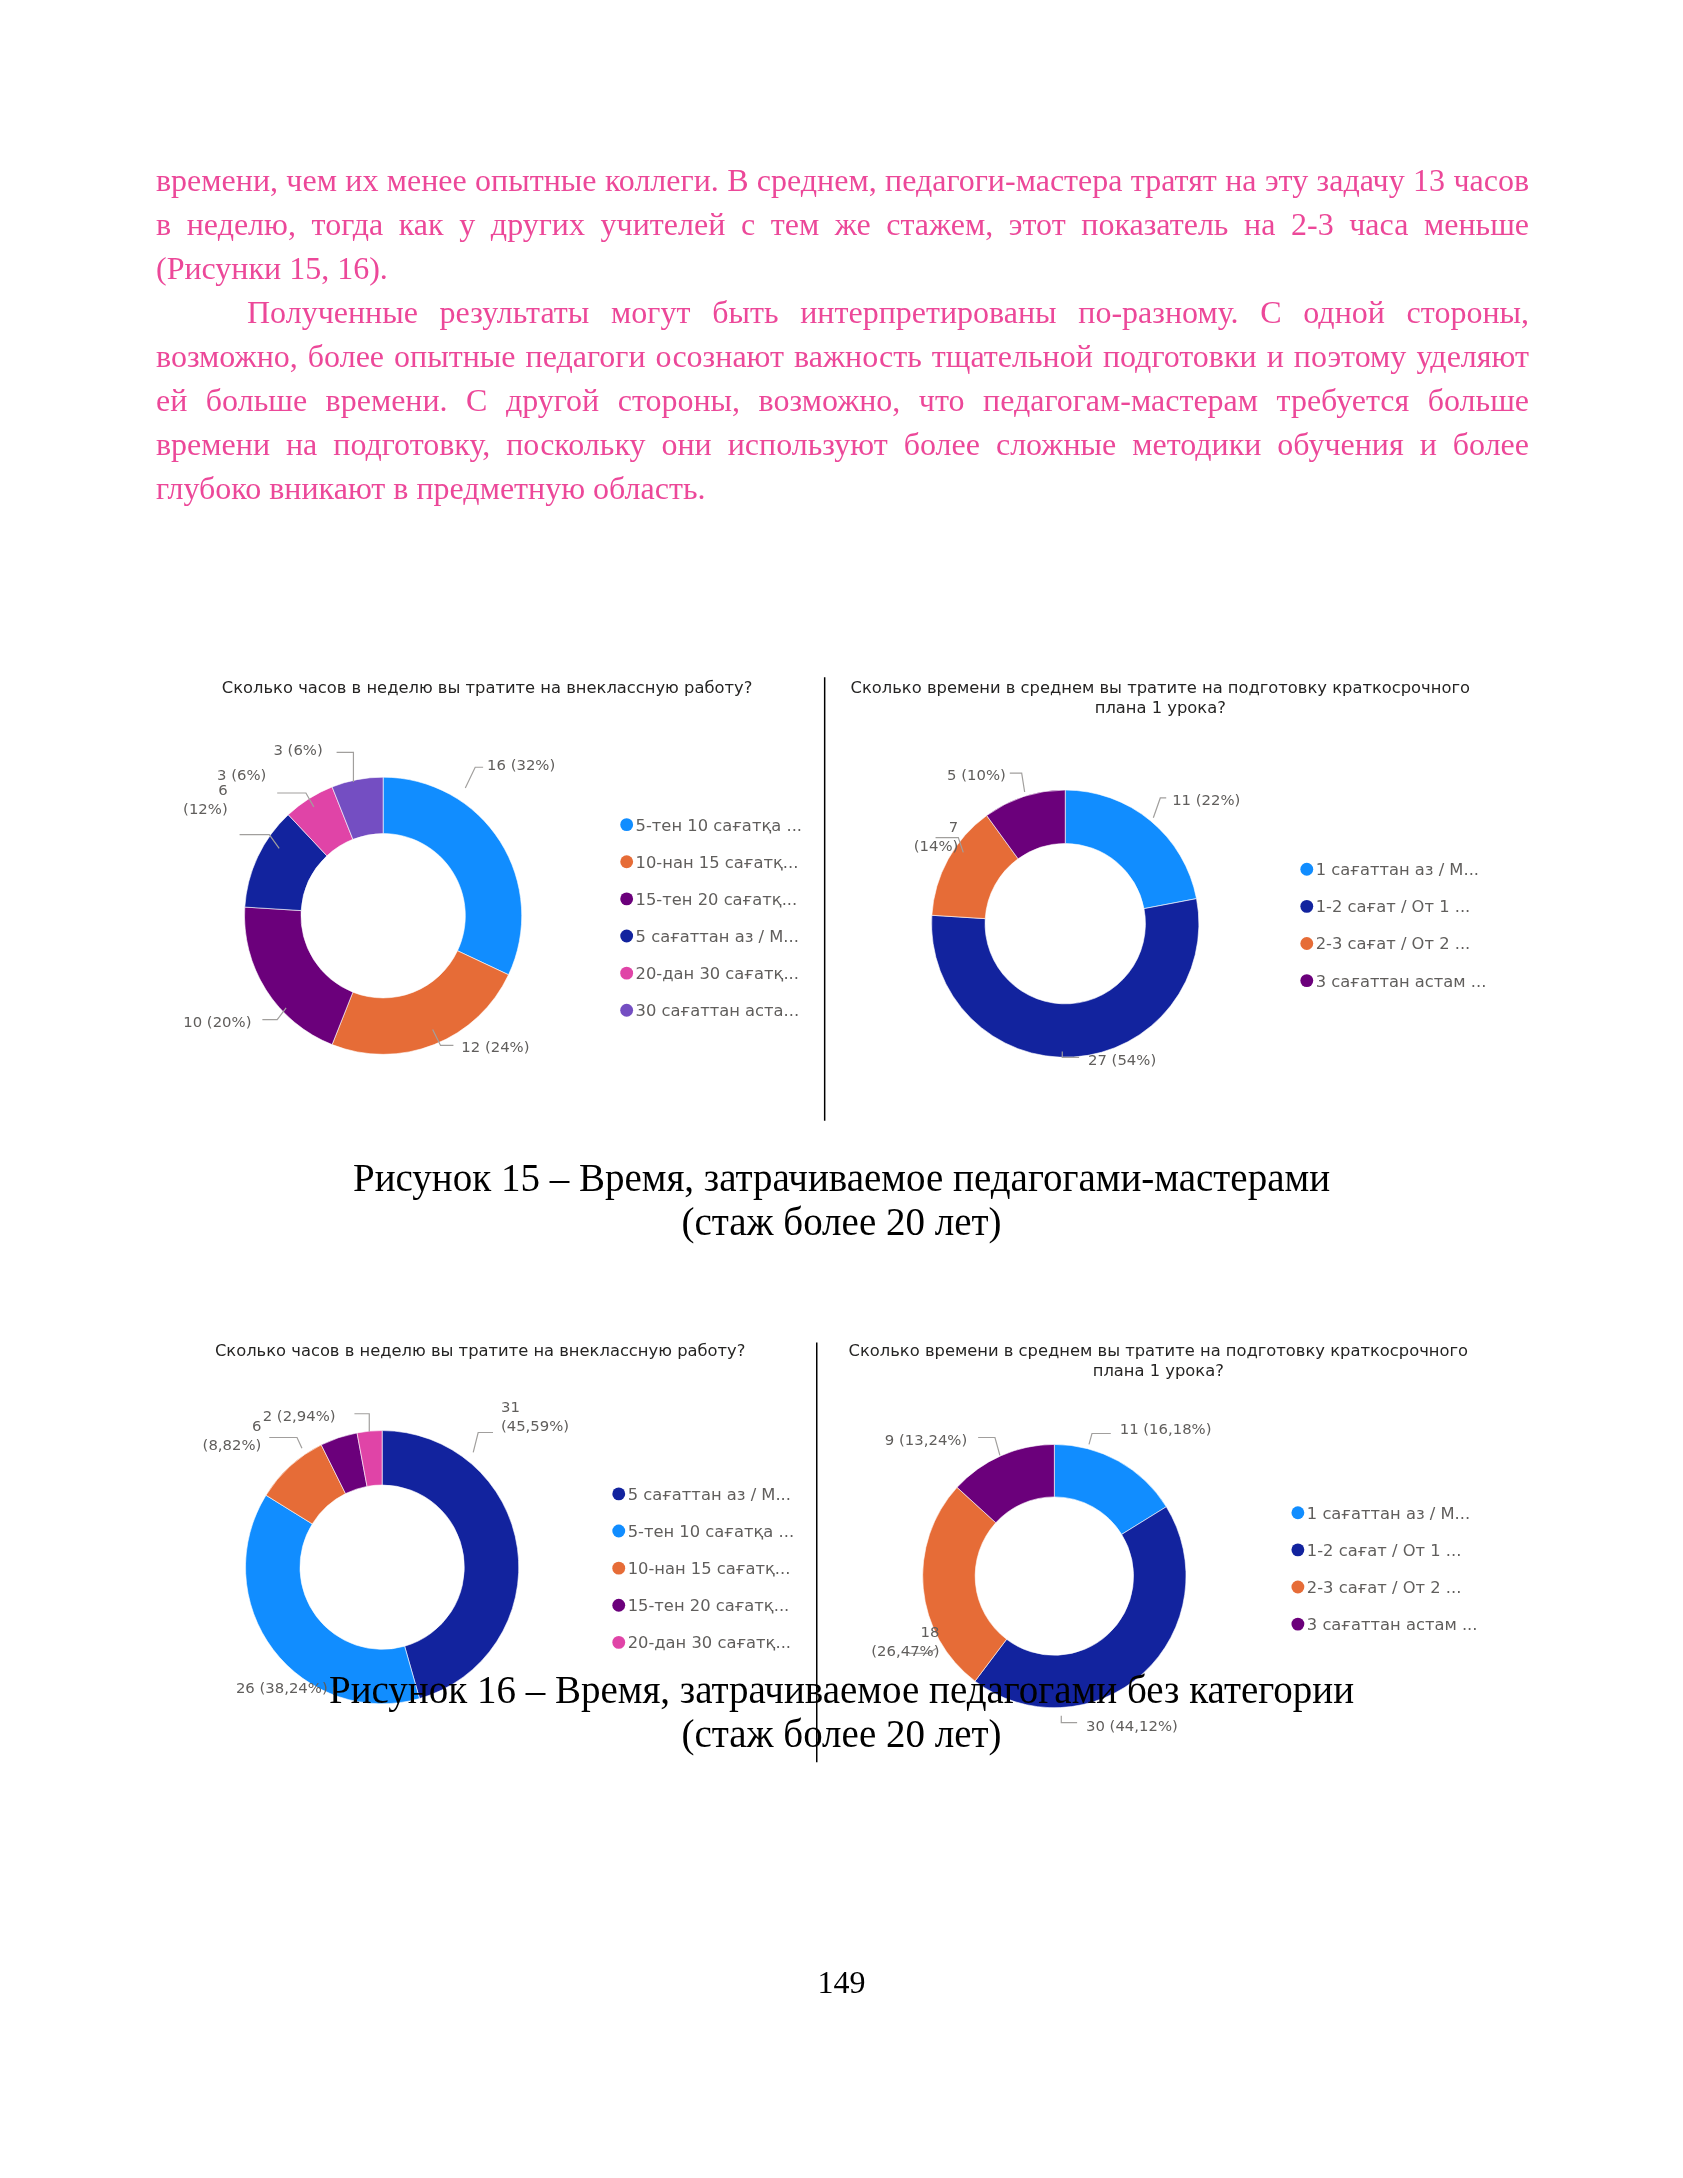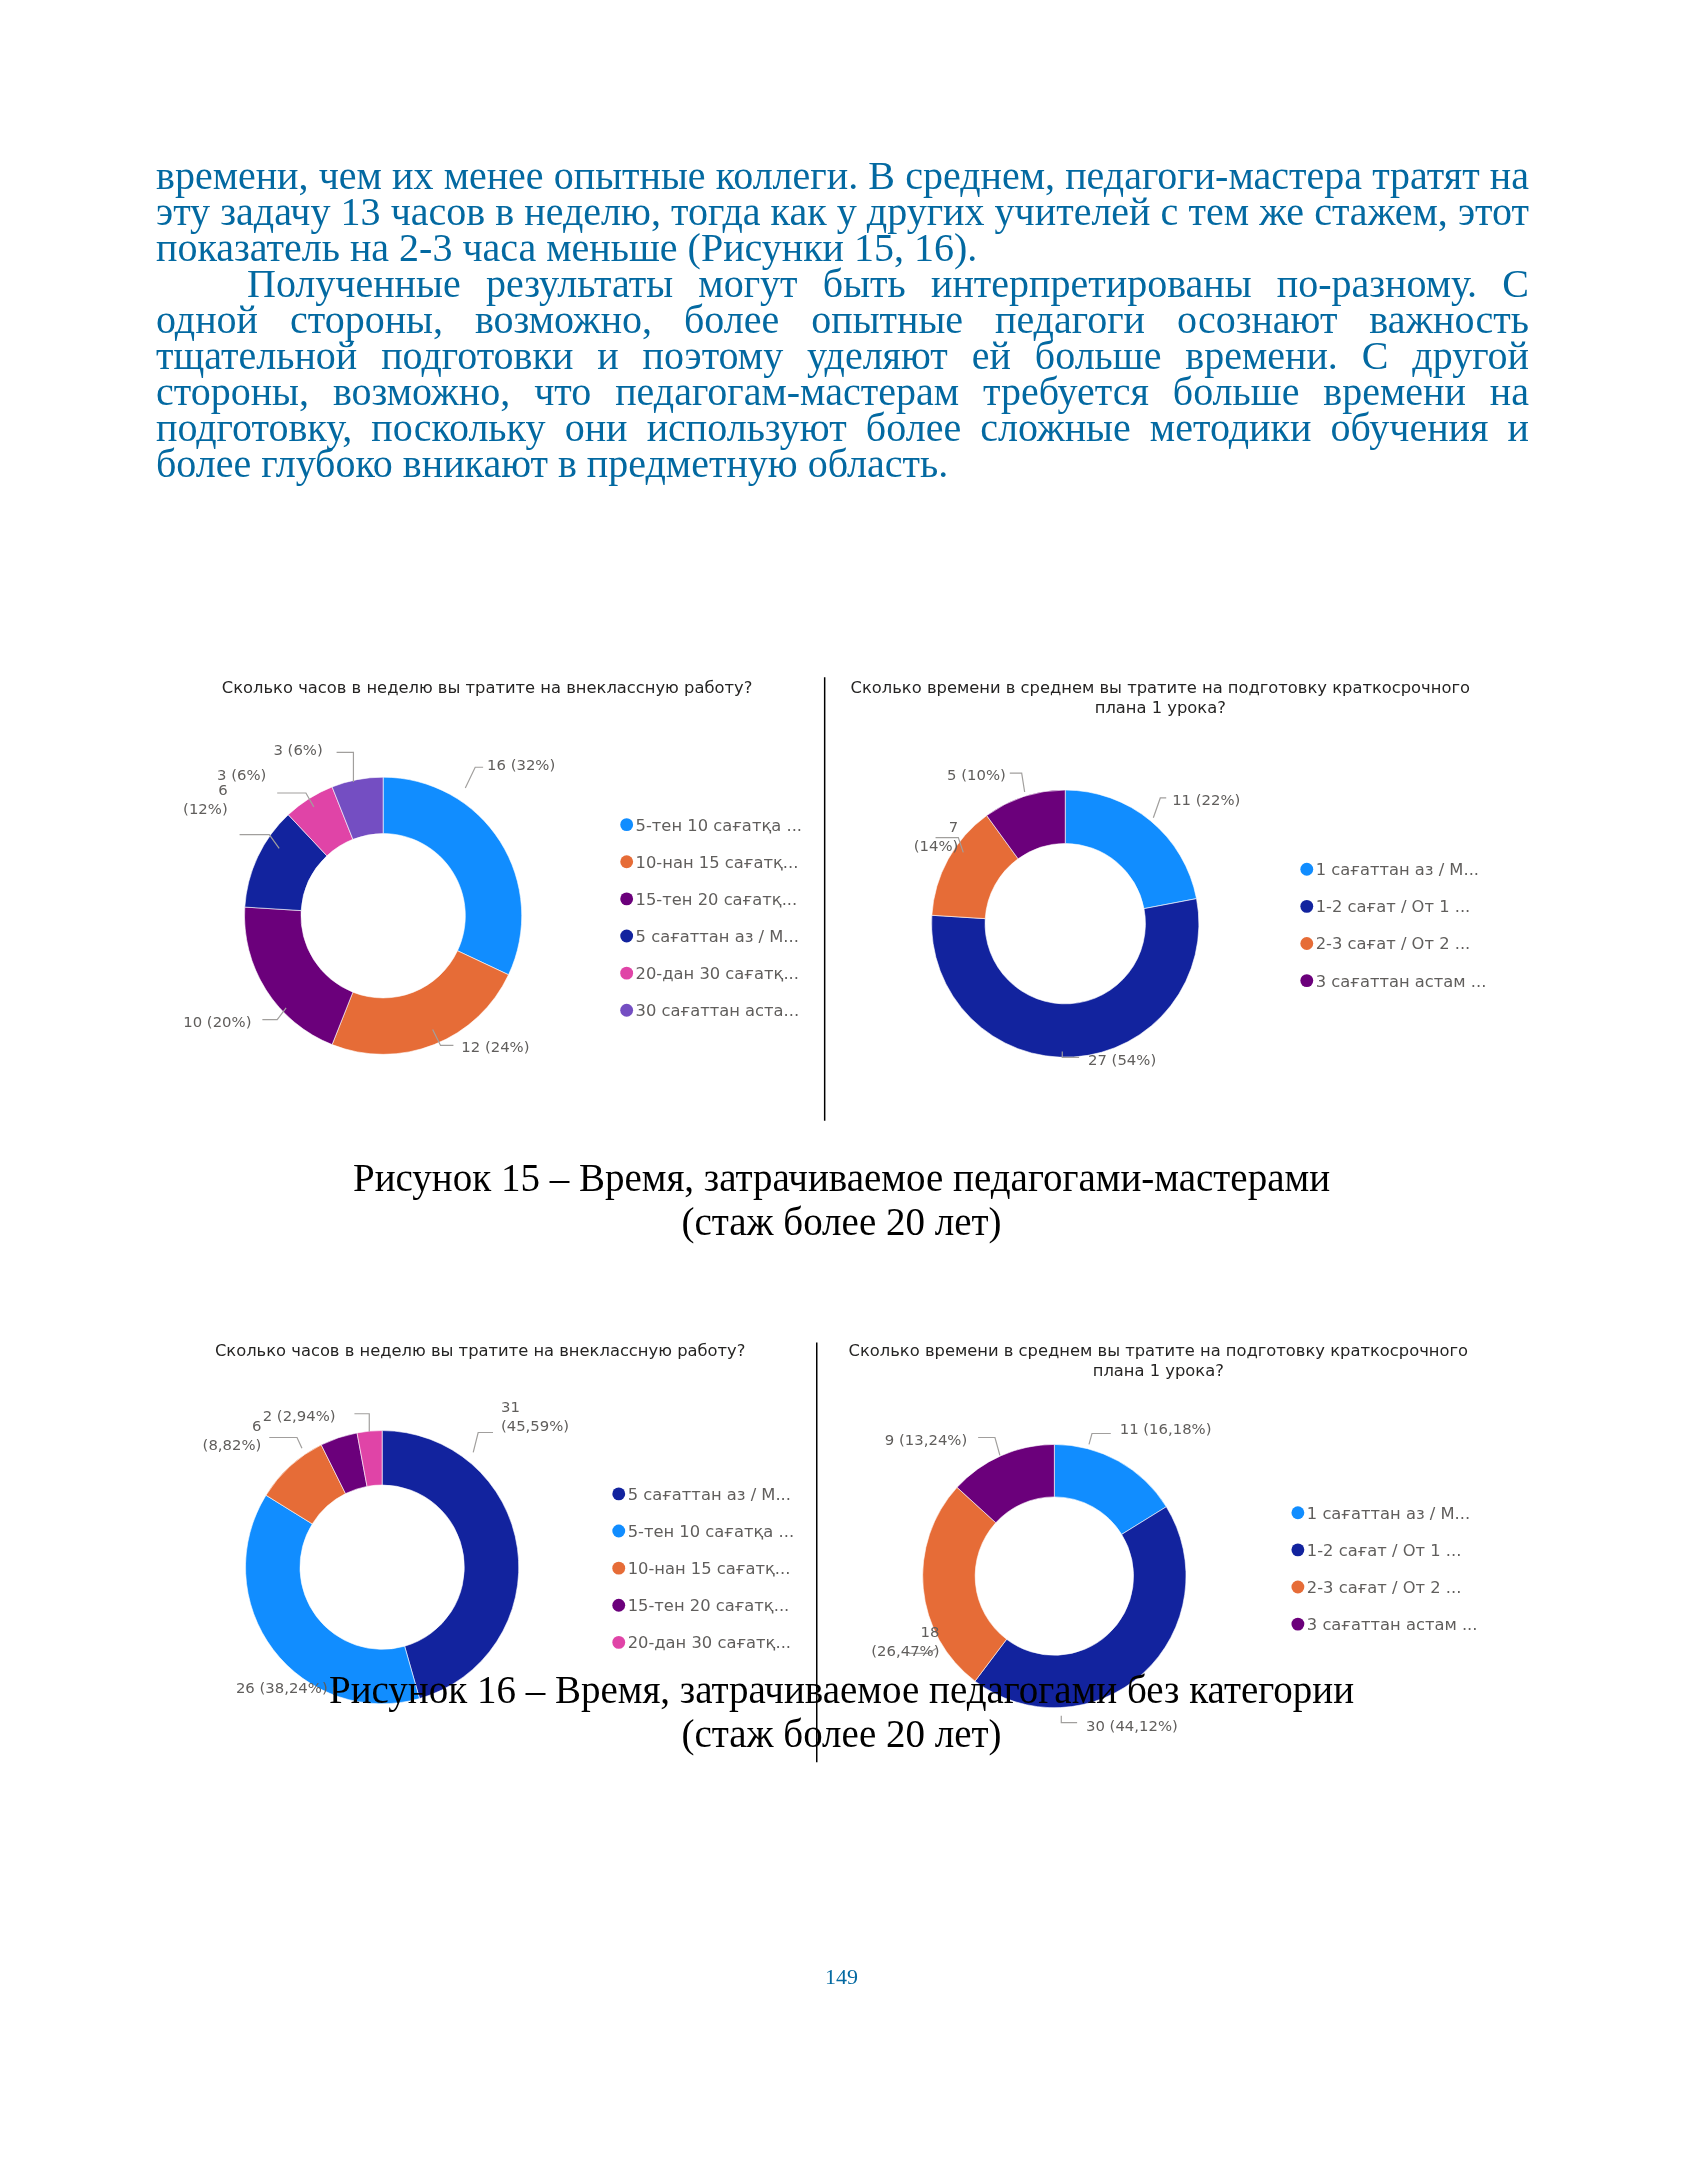--- a/index.html
+++ b/index.html
@@ -1,34 +1,34 @@
 <!DOCTYPE html>
 <html><head>
 <meta charset="utf-8">
 <style>
   html, body { margin:0; padding:0; background:#ffffff; }
   body { width:1683px; height:2178px; position:relative; overflow:hidden; }
   .body-text {
     position:absolute; left:156px; top:158px; width:1373px;
-    font-family:"Liberation Serif", serif; font-size:40px; line-height:36px;
-    color:#0369a1; text-align:justify;
+    font-family:"Liberation Serif", serif; font-size:32px; line-height:44px;
+    color:#ec4899; text-align:justify;
   }
   .body-text p { margin:0; }
   .body-text p.indent { text-indent:91px; }
   svg.figsvg { position:absolute; left:0; top:0; width:1683px; height:2178px; }
   .chart-title { font-family:"DejaVu Sans", sans-serif; font-size:16.5px; fill:#252423; }
   .dl { font-family:"DejaVu Sans", sans-serif; font-size:15px; fill:#605E5C; }
   .lg { font-family:"DejaVu Sans", sans-serif; font-size:16.5px; fill:#605E5C; }
   .caption {
     position:absolute; left:0; width:1683px; text-align:center;
     font-family:"Liberation Serif", serif; font-size:39px; line-height:44px; color:#000;
   }
   .pagenum {
     position:absolute; left:0; width:1683px; top:1964px; text-align:center;
-    font-family:"Liberation Serif", serif; font-size:22px; color:#0369a1;
+    font-family:"Liberation Serif", serif; font-size:32px; color:#000000;
   }
 </style>
 </head>
 <body>
 
 <div class="body-text">
   <p>времени, чем их менее опытные коллеги. В среднем, педагоги-мастера тратят на эту задачу 13 часов в неделю, тогда как у других учителей с тем же стажем, этот показатель на 2-3 часа меньше (Рисунки 15, 16).</p>
   <p class="indent">Полученные результаты могут быть интерпретированы по-разному. С одной стороны, возможно, более опытные педагоги осознают важность тщательной подготовки и поэтому уделяют ей больше времени. С другой стороны, возможно, что педагогам-мастерам требуется больше времени на подготовку, поскольку они используют более сложные методики обучения и более глубоко вникают в предметную область.</p>
 </div>
 

